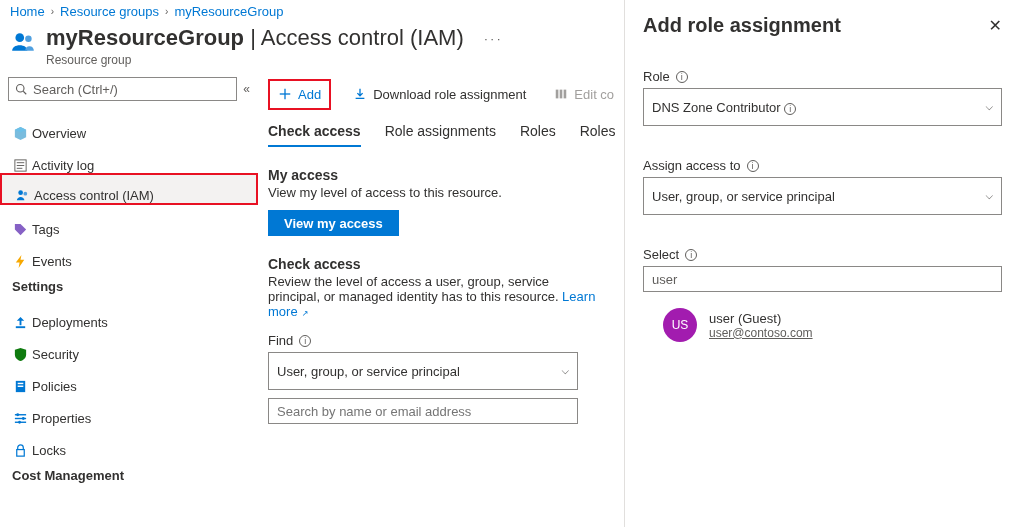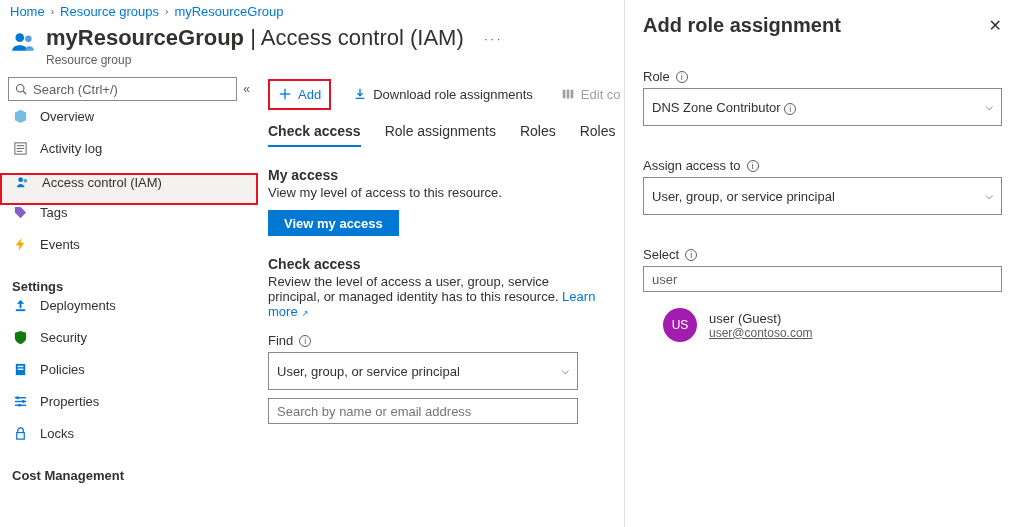--- a/index.html
+++ b/index.html
@@ -20,21 +20,21 @@
   .header .dots { margin-left: 10px; margin-top: 6px; color: #605e5c; letter-spacing: 2px; }
 
   
   .body { display: flex; flex: 1; overflow: hidden; }
 
   
   .sidebar { width: 258px; border-right: none; padding-top: 2px; }
   .sidebar .searchwrap { display:flex; align-items:center; gap:6px; padding: 0 8px 8px 8px; }
   .sidebar .searchbox { flex:1; display:flex; align-items:center; border:1px solid #8a8886; height:24px; padding:0 6px; gap:6px; color:#605e5c; }
   .sidebar .collapsebtn { font-size:12px; color:#605e5c; cursor:pointer; }
-  .navitem { display:flex; align-items:flex-start; gap:12px; height:32px; padding:0 12px; cursor:pointer; }
+  .navitem { display:flex; align-items:flex-end; gap:4px; height:32px; padding:0 12px; cursor:pointer; }
   .navitem.active { background:#f3f2f1; }
   .navitem .nicon { width:16px; display:flex; align-items:center; justify-content:center; }
   .navitem .nicon svg { width:15px; height:15px; }
   .navitem span.label { flex:1; }
   .sectionhead { padding: 10px 12px 4px 12px; font-weight:600; font-size:13px; }
   .highlight-red { border:2px solid #e81123; }
 
   
   .main { flex:1; padding: 0 0 0 10px; overflow:hidden; position:relative; }
   .toolbar { display:flex; align-items:center; gap:16px; height:36px; padding-top:2px; }
@@ -226,21 +226,21 @@
                 <line x1="2" y1="8" x2="14" y2="8" stroke="#0078d4" stroke-width="1.5"></line>
               </svg>
             <span>Add</span>
           </span>
         </span>
         <span class="tbitem">
           <svg viewBox="0 0 16 16">
               <path d="M8 2v8M5 7l3 3 3-3" stroke="#0078d4" stroke-width="1.5" fill="none"></path>
               <line x1="3" y1="13" x2="13" y2="13" stroke="#0078d4" stroke-width="1.5"></line>
             </svg>
-          <span>Download role assignments</span>
+          <span>Download role assignment</span>
         </span>
         <span class="tbitem ghost">
           <svg viewBox="0 0 16 16">
               <rect x="2" y="3" width="3" height="10" fill="#a19f9d"></rect>
               <rect x="6.5" y="3" width="3" height="10" fill="#a19f9d"></rect>
               <rect x="11" y="3" width="3" height="10" fill="#a19f9d"></rect>
             </svg>
           <span>Edit co</span>
         </span>
       </div>

